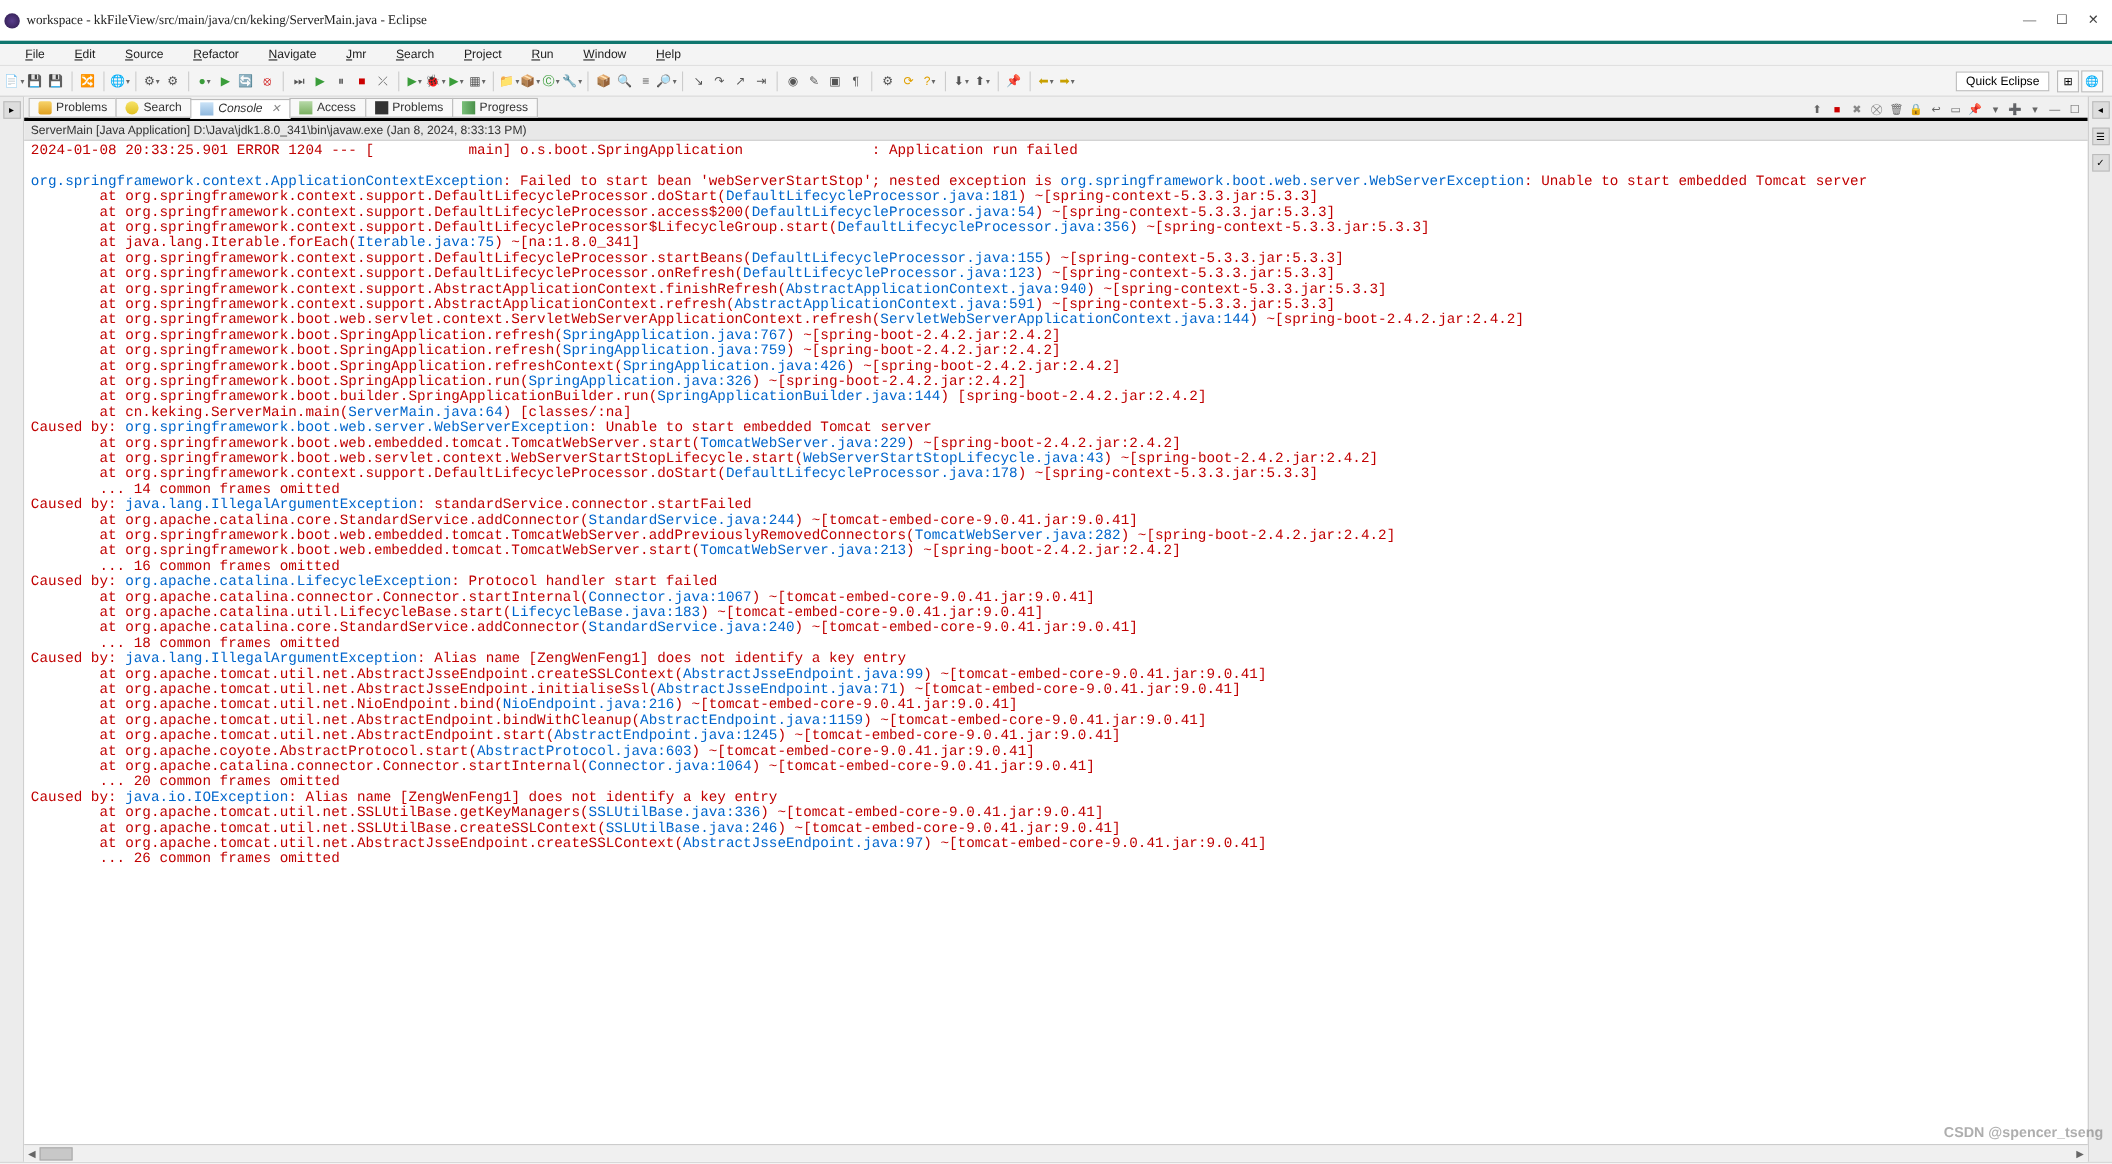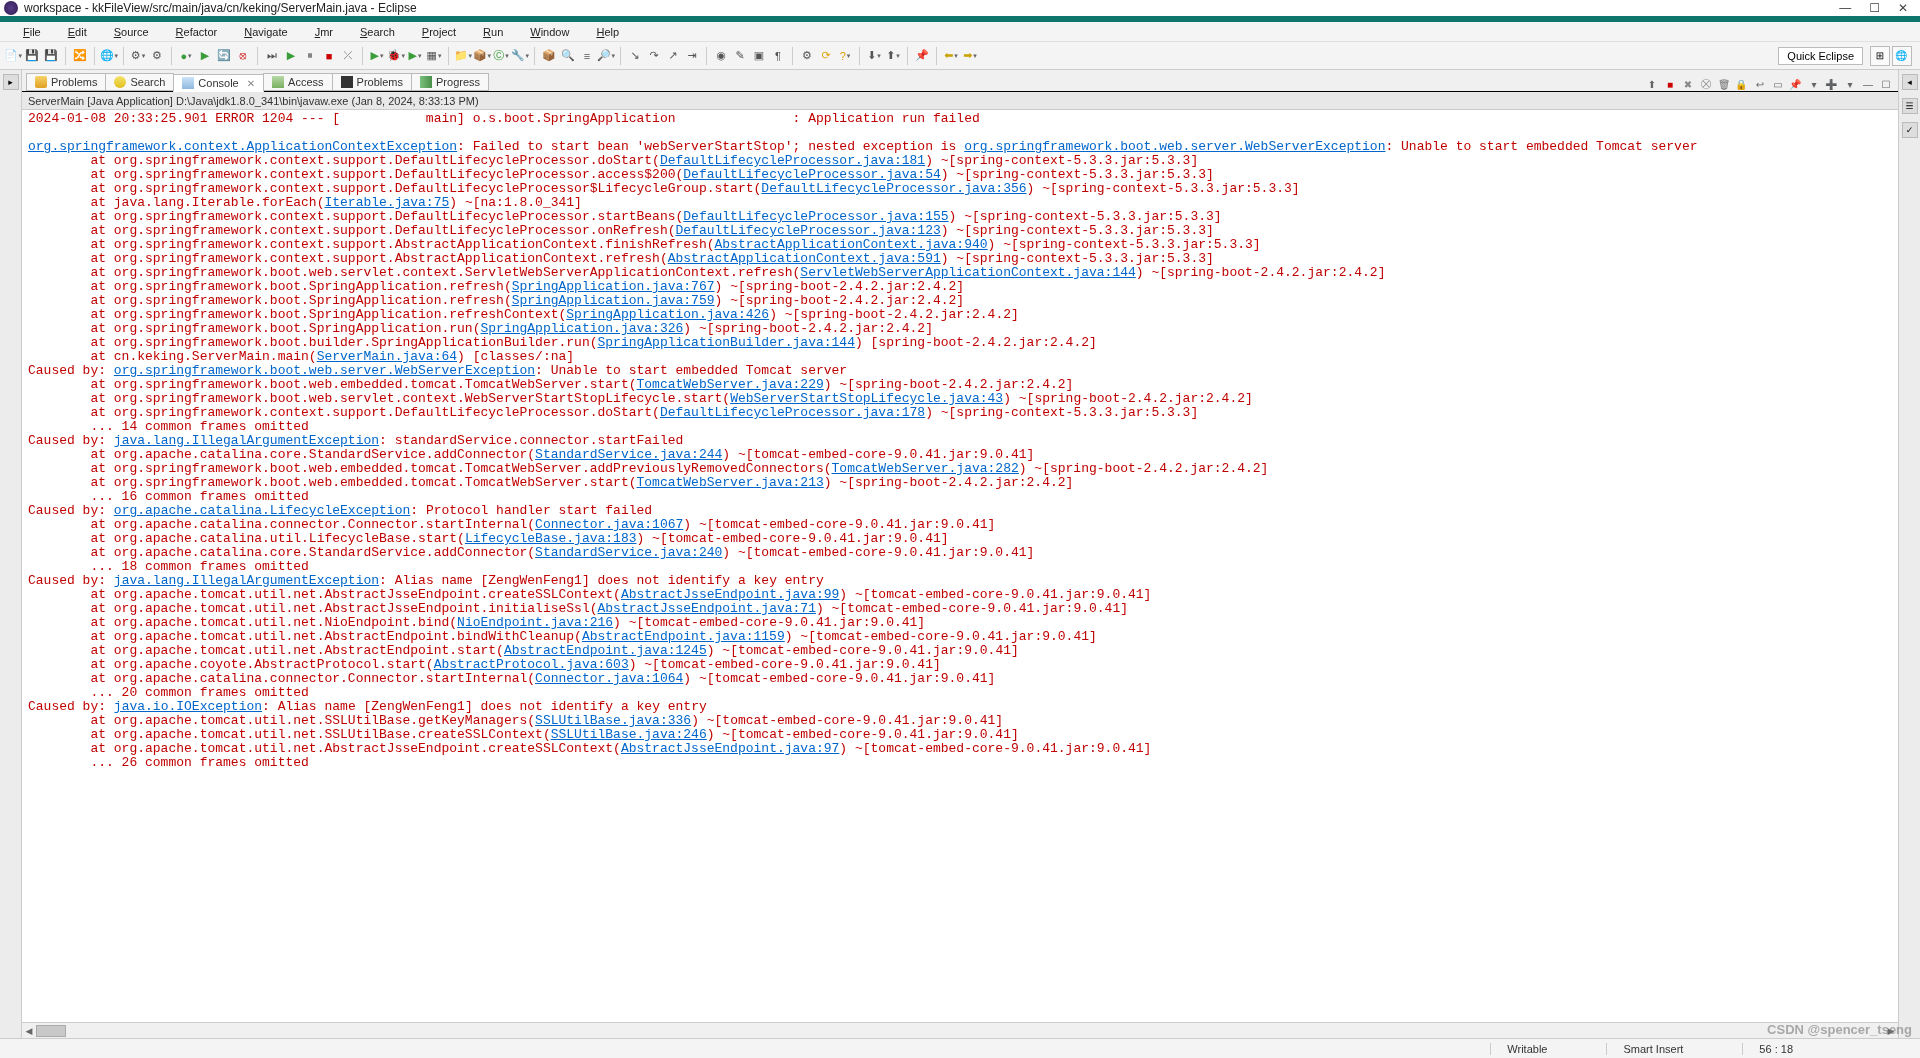--- a/index.html
+++ b/index.html
@@ -1,46 +1,46 @@
 <!DOCTYPE html>
 <html><head>
 <meta charset="utf-8">
 <style>
 * { margin: 0; padding: 0; box-sizing: border-box; }
 body { font-family: "Segoe UI", Tahoma, sans-serif; font-size: 11px; background: #f0f0f0; overflow: hidden; width: 1920px; height: 1058px; position: relative; }
-.titlebar { height: 22px; background: #fff; display: flex; align-items: center; padding: 0 4px; border-bottom: 6px solid #0f766e; }
+.titlebar { height: 40px; background: #fff; display: flex; align-items: center; padding: 0 4px; border-bottom: 3px solid #0f766e; font-family: Liberation Serif, serif; }
 .titlebar .icon { width: 14px; height: 14px; background: radial-gradient(circle,#5a3e8c,#2c1a4a); border-radius: 50%; margin-right: 6px; }
 .titlebar .title { flex: 1; font-size: 12px; color: #222; }
 .titlebar .winbtns { display: flex; gap: 18px; padding-right: 8px; }
 .titlebar .winbtns span { cursor: pointer; color: #444; font-size: 12px; }
 .menubar { height: 20px; background: #f4f4f4; display: flex; align-items: center; padding: 0 4px; gap: 2px; border-bottom: 1px solid #e0e0e0; }
 .menubar .mi { padding: 2px 6px; cursor: pointer; font-size: 11px; color: #222; margin-left: 13px; }
 .menubar .mi u { text-decoration: underline; }
 .toolbar { height: 28px; background: #f4f4f4; display: flex; align-items: center; padding: 0 4px; gap: 1px; border-bottom: 1px solid #ccc; }
 .toolbar .tb { width: 18px; height: 18px; display: inline-flex; align-items: center; justify-content: center; cursor: pointer; font-size: 11px; color: #555; }
 .toolbar .tb.dd::after { content: "▾"; font-size: 7px; margin-left: 1px; color: #666; }
 .toolbar .sep { width: 1px; height: 18px; background: #ccc; margin: 0 4px; }
 .toolbar .quick { margin-left: auto; border: 1px solid #bbb; padding: 2px 8px; font-size: 11px; background: #fff; cursor: pointer; margin-right: 6px; }
 .toolbar .persp { display: flex; gap: 2px; padding-right: 4px; }
 .toolbar .persp .pb { width: 20px; height: 20px; border: 1px solid #bbb; background: #fafafa; cursor: pointer; display:flex;align-items:center;justify-content:center;font-size:10px;}
 .main { display: flex; height: calc(100% - 22px - 20px - 28px - 20px); }
 .leftgutter { width: 22px; background: #ececec; border-right: 1px solid #ccc; display: flex; flex-direction: column; align-items: center; padding-top: 4px; gap: 4px; }
 .leftgutter .gb { width: 16px; height: 16px; background: #ddd; cursor: pointer; border:1px solid #bbb; font-size:9px;display:flex;align-items:center;justify-content:center;}
 .center { flex: 1; display: flex; flex-direction: column; background: #fff; }
-.tabs { height: 22px; background: #f0f0f0; display: flex; align-items: flex-end; border-bottom: 1px solid #000000; padding-left: 4px; }
+.tabs { height: 22px; background: #f0f0f0; display: flex; align-items: flex-end; border-bottom: 3px solid #000000; padding-left: 4px; }
 .tab { display: flex; align-items: center; gap: 4px; padding: 2px 8px; border: 1px solid #bbb; background: #f8f8f8; margin-right: -1px; cursor: pointer; font-size: 11px; color: #333; }
-.tab.active { background: #fff; border-bottom: 1px solid #fff; position: relative; top: 1px; }
+.tab.active { background: #fff; border-bottom: 1px solid #fff; position: relative; top: 1px; font-style: italic; }
 .tab .ticon { width: 12px; height: 12px; }
 .tab .x { color: #888; margin-left: 4px; cursor: pointer; font-size: 10px; }
 .tabs-right { margin-left: auto; display: flex; gap: 2px; padding-right: 4px; }
 .tabs-right .trb { width: 16px; height: 14px; cursor: pointer; font-size: 10px; color: #666; display:flex;align-items:center;justify-content:center;}
 .consoleinfo { height: 18px; background: #e8e8e8; display: flex; align-items: center; padding: 0 6px; font-size: 11px; color: #333; border-bottom: 1px solid #ccc; }
 .console { flex: 1; overflow: auto; font-family: Consolas, "Courier New", monospace; font-size: 13px; line-height: 14px; padding: 2px 6px; white-space: pre; color: #000; position:relative;}
 .console .err { color: #c00000; }
-.console .link { color: #0066cc; text-decoration: underline; cursor: pointer; }
+.console .link { color: #0066cc; cursor: pointer; }
 .hscroll { height: 16px; background: #f0f0f0; border-top: 1px solid #ccc; position: relative; }
 .hscroll .thumb { position: absolute; left: 14px; top: 2px; width: 30px; height: 12px; background: #c8c8c8; border: 1px solid #aaa; }
 .hscroll .arr { position: absolute; top: 0; width: 14px; height: 16px; display:flex;align-items:center;justify-content:center;font-size:9px;color:#666;cursor:pointer;}
 .hscroll .arr.l{left:0;} .hscroll .arr.r{right:0;}
 .rightgutter { width: 22px; background: #ececec; border-left: 1px solid #ccc; display: flex; flex-direction: column; align-items: center; padding-top: 4px; gap: 8px; }
 .rightgutter .gb { width: 16px; height: 16px; background: #ddd; cursor: pointer; border:1px solid #bbb;font-size:9px;display:flex;align-items:center;justify-content:center;}
 .statusbar { height: 20px; background: #f4f4f4; border-top: 1px solid #ccc; display: flex; align-items: center; font-size: 11px; color: #333; padding: 0 8px; }
 .statusbar .cell { padding: 0 16px; border-left: 1px solid #ccc; margin-left: 43px; }
 .statusbar .spacer { flex: 1; }
 .watermark { position: absolute; right: 8px; bottom: 21px; color: rgba(120,120,120,0.6); font-size: 13px; font-weight: bold; }

